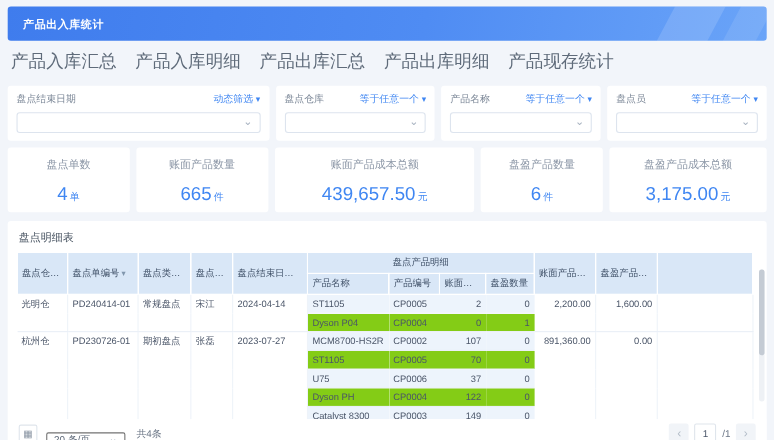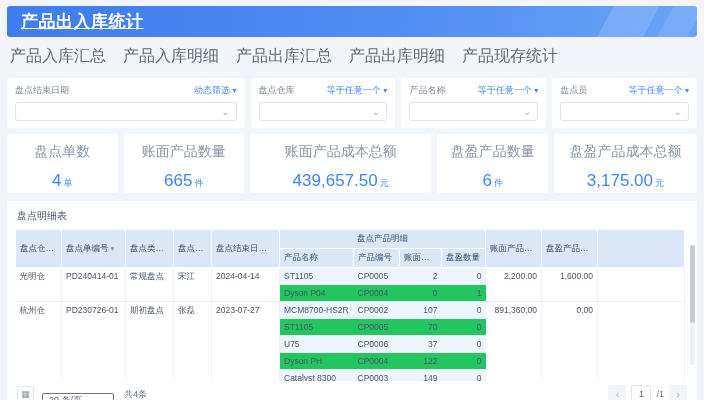--- a/index.html
+++ b/index.html
@@ -10,53 +10,53 @@
   }
   
   .banner {
     position:relative; margin:6px 7px 0; height:31px; border-radius:3px;
     background:linear-gradient(100deg,#3f7ced 0%,#4f8cf3 55%,#6aa4f8 100%);
     overflow:hidden; display:flex; align-items:center;
   }
   .banner .stripe { position:absolute; top:-10px; height:60px; width:46px;
     background:rgba(255,255,255,.14); transform:skewX(-28deg); }
   .banner .s1 { right:48px; } .banner .s2 { right:4px; width:30px; background:rgba(255,255,255,.10); }
-  .banner-title { color:#fff; font-size:17px; font-weight:bold; padding-left:14px; letter-spacing:.5px;text-decoration:underline; }
+  .banner-title { color:#fff; font-size:10px; font-weight:bold; padding-left:14px; letter-spacing:.5px; }
   
   .tabbar { display:flex; gap:17px; padding:9px 10px 5px; }
   .tab { color:#5f6b7a; font-size:16px; cursor:pointer; padding-bottom:4px; }
   .tab.active { color:#2e7af0; border-bottom:2px solid #2e7af0; }
   
   .filters { display:flex; gap:6px; margin:2px 7px 0; }
   .filter-card { background:#fff; border-radius:3px; padding:6px 8px 7px; flex:1 1 0; }
   .filter-card.wide { flex:1.72 1 0; }
   .filter-top { display:flex; justify-content:space-between; align-items:center; }
   .filter-label { color:#7a8696; font-size:9px; }
   .filter-op { color:#3f86f2; font-size:9px; cursor:pointer; white-space:nowrap; }
   .filter-op .dd { font-size:8px; }
   .filter-select { margin-top:5px; height:19px; border:1px solid #dde4ee; border-radius:3px;
     display:flex; align-items:center; justify-content:flex-end; padding:0 6px;
     color:#a7b2c0; background:#fff; cursor:pointer; }
   .filter-select .chev { font-size:10px; line-height:8px; color:#a7b2c0; }
   
   .cards { display:flex; gap:6px; margin:6px 7px 0; }
   .card { background:#fff; border-radius:3px; height:59px; text-align:center; padding-top:9px; flex:1 1 0; }
-  .card-label { color:#8a95a5; font-size:14px; }
+  .card-label { color:#8a95a5; font-size:10px; }
   .card-value { margin-top:10px; color:#3f86f2; }
   .card-value .num { font-size:17px; }
   .card-value .unit { font-size:9px; margin-left:2px; }
   
   .table-card { background:#fff; border-radius:3px; margin:8px 7px 0; padding:7px 8px 0; position:relative; height:206px; overflow:hidden; }
   .table-title { font-size:10px; color:#45515f; margin:1px 0 6px 2px; }
   table { width:calc(100% - 4px); border-collapse:collapse; table-layout:fixed; font-size:8.5px; }
   th,td { padding:3px 4px; overflow:hidden; white-space:nowrap; text-overflow:ellipsis; }
   thead th { background:#d9e7f7; color:#3e4f66; font-weight:normal; border:1px solid #fff; text-align:left; }
   thead th.ctr { text-align:center; }
   .sort { color:#8096ad; font-size:7.5px; margin-left:2px; }
-  tbody td { border-bottom:1px solid #e9eff7; color:#4a5568; background:#22c55e; }
+  tbody td { border-bottom:1px solid #e9eff7; color:#4a5568; background:#84cc16; }
   tbody tr.alt td.prod { background:#edf4fc; }
   td.rspan { vertical-align:top; background:#fff !important; border-right:1px solid #eef3f9; }
   td.num { text-align:right; }
   tr.filler td { height:12px; border-bottom:none; }
   .vscroll { position:absolute; right:2px; top:44px; width:5px; height:120px; background:#eef1f5; border-radius:3px; }
   .vscroll .thumb { width:5px; height:78px; background:#c4cbd4; border-radius:3px; }
   
   .pager { position:absolute; left:0; right:0; bottom:0; height:26px; background:#fff;
     display:flex; align-items:center; padding:0 10px; font-size:9px; color:#6b7686; }
   .pager .sq { width:17px; height:17px; border:1px solid #dfe5ec; border-radius:2px;

